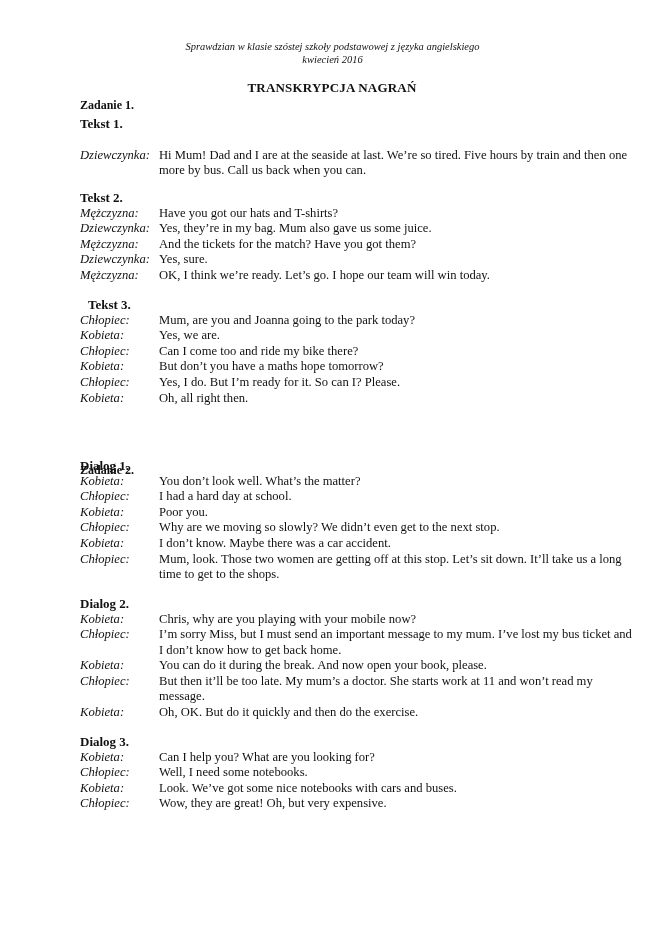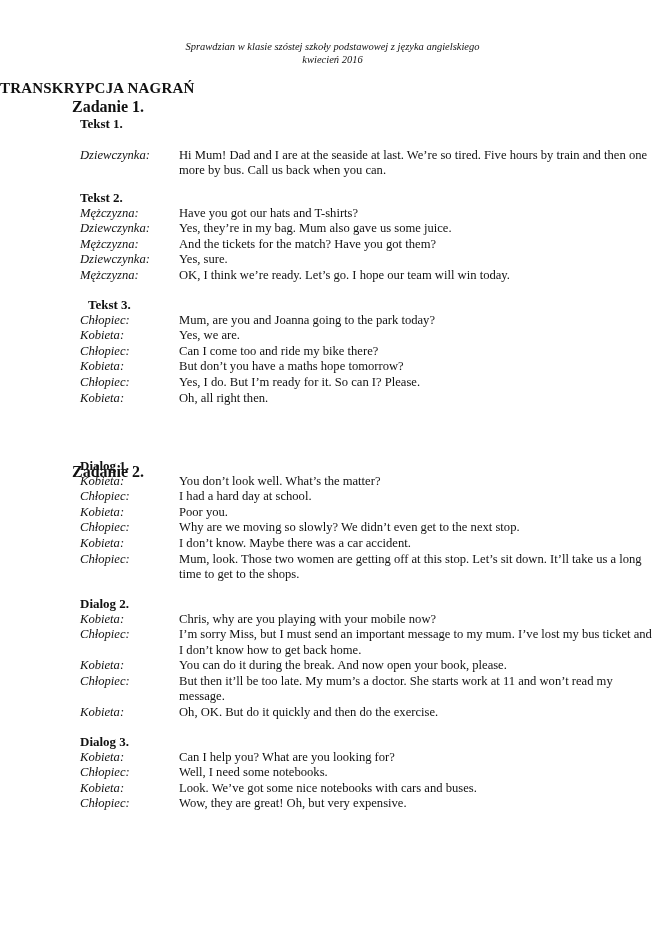--- a/index.html
+++ b/index.html
@@ -1,25 +1,25 @@
 <!DOCTYPE html>
 <html><head>
 <meta charset="utf-8">
 <style>
   html, body { margin:0; padding:0; background:#ffffff; }
   body { width:665px; height:941px; position:relative; overflow:hidden;
          font-family:"Liberation Serif","DejaVu Serif",serif; color:#111; }
   .page { position:absolute; left:0; top:0; width:665px; height:941px;border-radius:22px; }
   .hdr { position:absolute; left:0; width:665px; text-align:center; font-style:italic; font-size:10.5px; line-height:13px; }
-  .title { position:absolute; left:0; width:664px; top:80px; font-weight:bold; font-size:15px; letter-spacing:0.2px; }
-  .zad { position:absolute; left:72px; font-weight:bold; font-size:16px;text-align:right; }
+  .title { position:absolute; left:0; width:664px; top:80px; text-align:center; font-weight:bold; font-size:13px; letter-spacing:0.2px; }
+  .zad { position:absolute; left:80px; font-weight:bold; font-size:12px;text-align:right; }
   .sect { position:absolute; left:80px; font-weight:bold; font-size:13px; }
   .line { position:absolute; left:80px; width:560px; font-size:12.6px; line-height:15.6px; }
   .spk { position:absolute; left:0; top:0; font-style:italic; }
-  .txt { position:absolute; left:79px; top:0; width:478px;margin-left:20px; }
+  .txt { position:absolute; left:79px; top:0; width:478px; }
 </style>
 </head>
 <body>
 
 <div class="page">
   <div class="hdr" style="top:40px;">Sprawdzian w klasie szóstej szkoły podstawowej z języka angielskiego</div>
   <div class="hdr" style="top:53px;text-align:center;">kwiecień 2016</div>
   <div class="title">TRANSKRYPCJA NAGRAŃ</div>
   <div id="content">
       <div class="zad" style="top: 98px;">Zadanie 1.</div>

